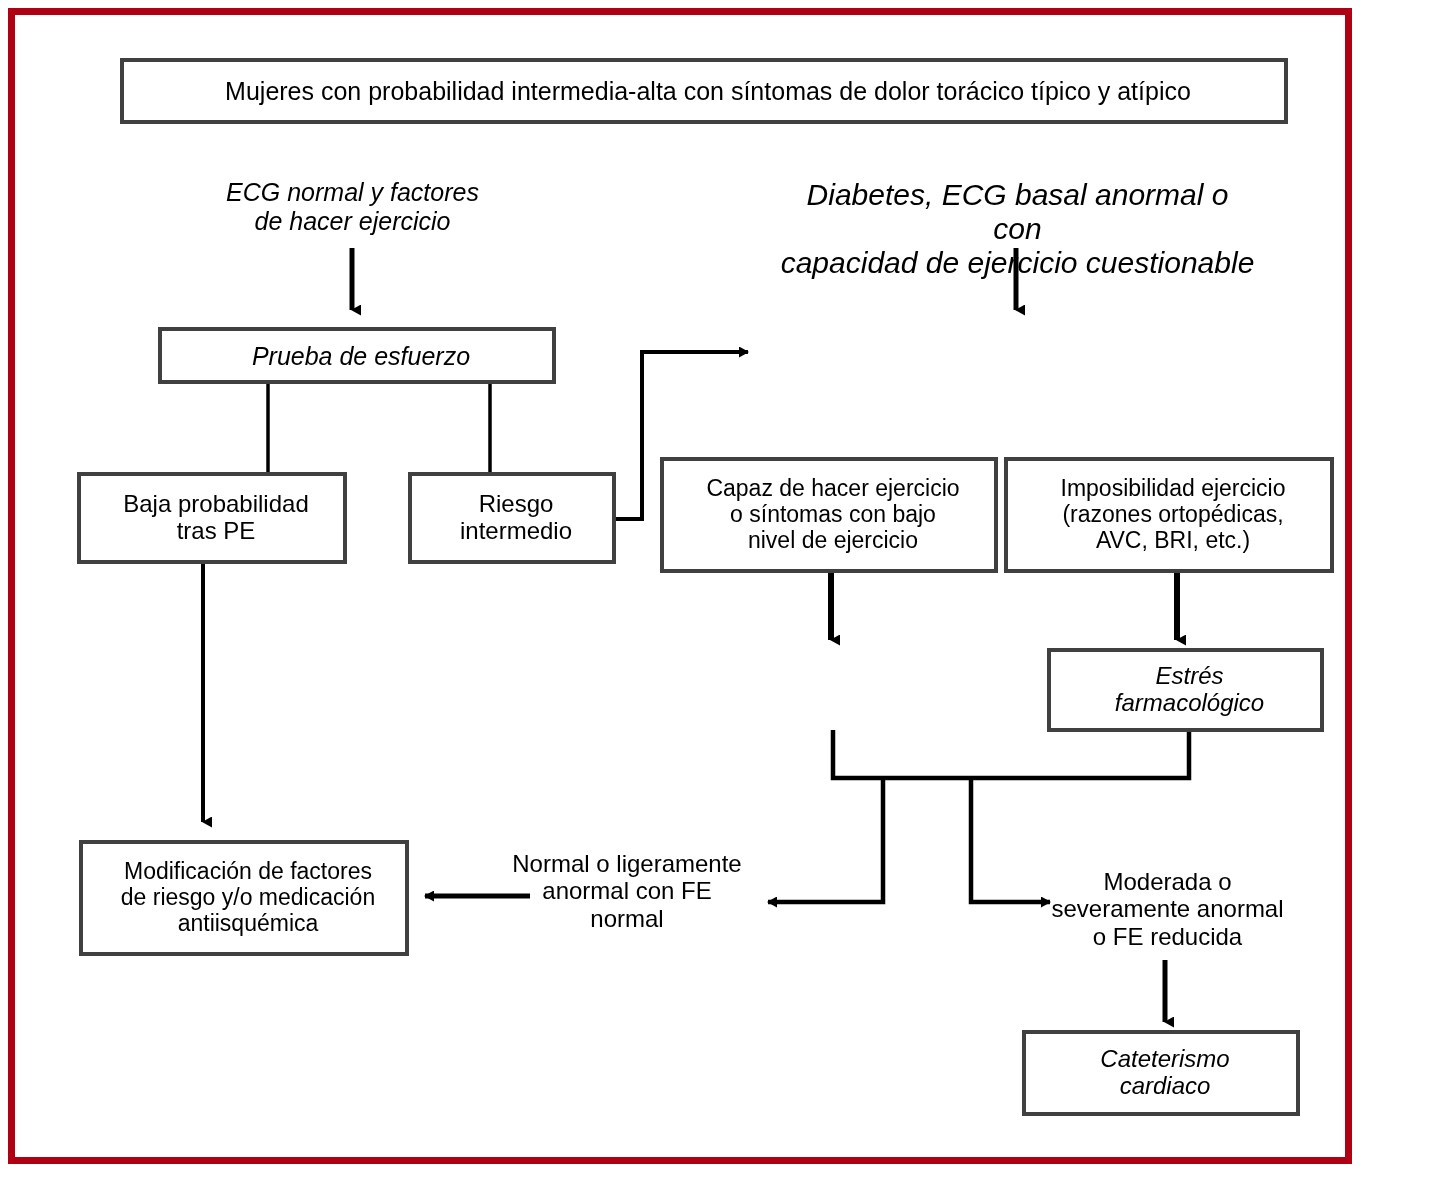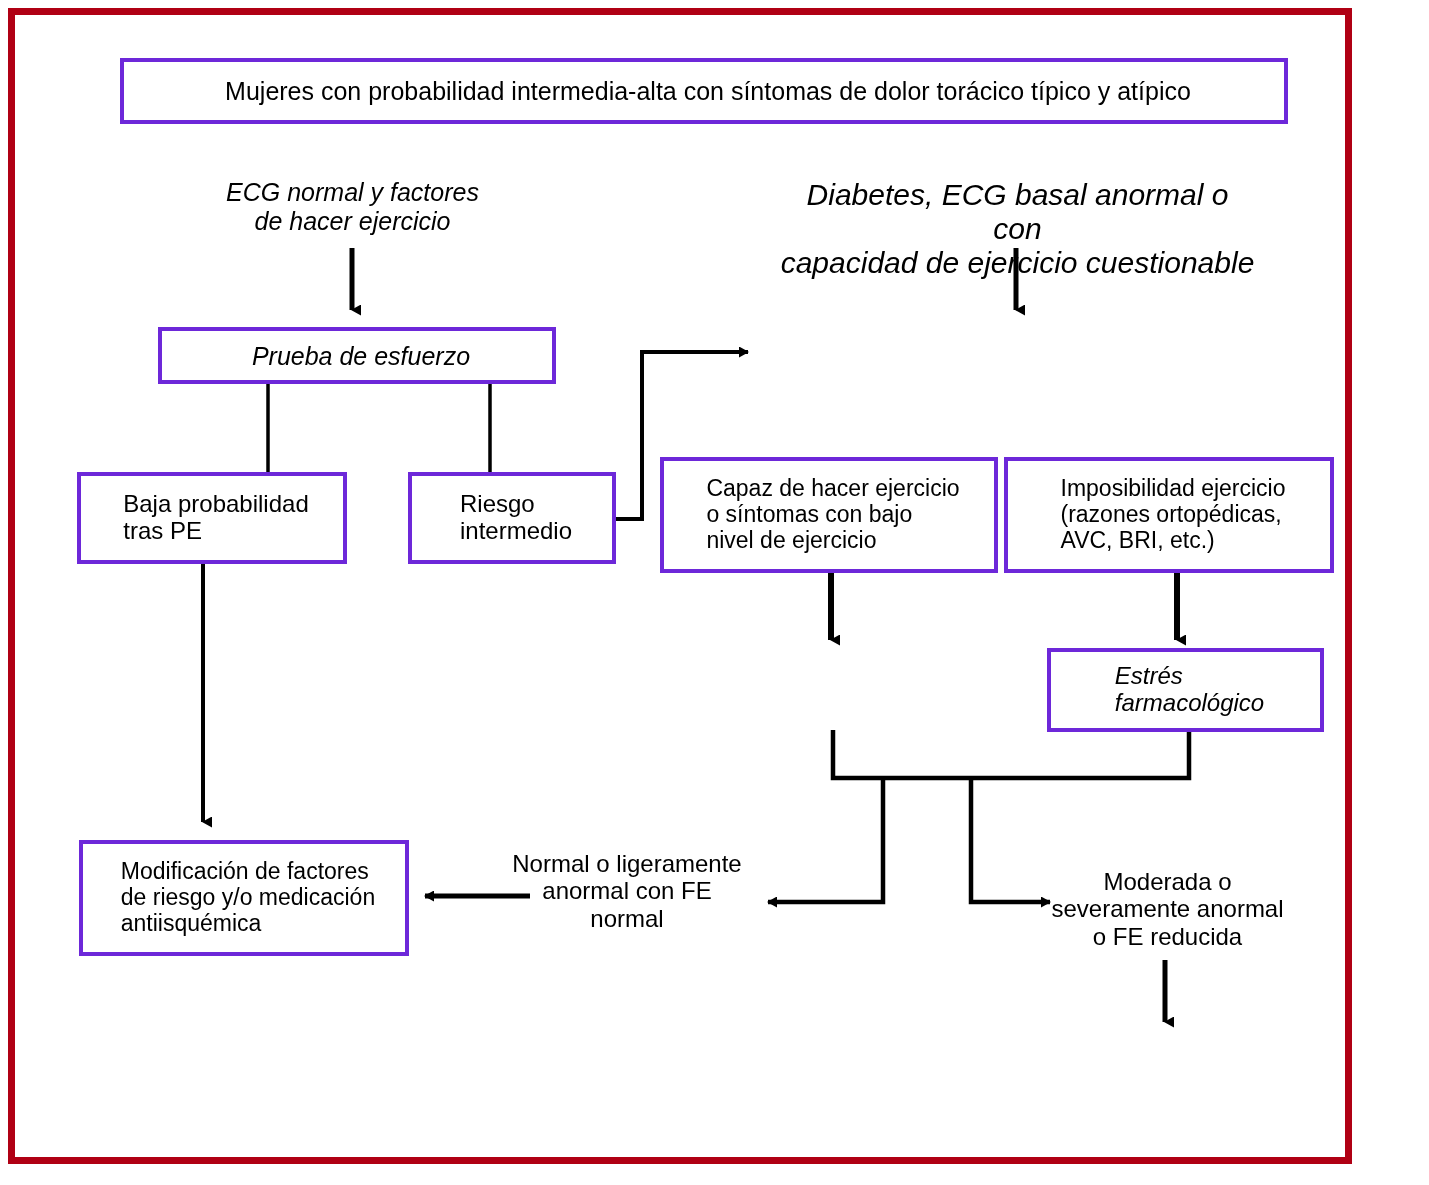--- a/index.html
+++ b/index.html
@@ -21,26 +21,26 @@
     left: 8px;
     top: 8px;
     width: 1344px;
     height: 1156px;
     border: 7px solid #b00014;
     box-sizing: border-box;
   }
   .node {
     position: absolute;
     box-sizing: border-box;
-    border: 4px solid #6d28d9;
+    border: 4px solid #404040;
     background: #ffffff;
     display: flex;
     align-items: center;
     justify-content: center;
-    text-align: left;
+    text-align: center;
     color: #000000;
     line-height: 1.12;
     white-space: pre-line;
     z-index: 3;
     padding-left: 8px;
   }
   .node.italic { font-style: italic; }
   .label {
     position: absolute;
     text-align: center;
@@ -163,14 +163,16 @@
 farmacológico</div>
 
   <div class="label upright" style="left:472px; top:850px; width:310px; font-size:24px;">Normal o ligeramente
 anormal con FE
 normal</div>
 
   <div class="label upright" style="left:1040px; top:868px; width:255px; font-size:24px;">Moderada o
 severamente anormal
 o FE reducida</div>
 
+  <div class="node italic" style="left:1022px; top:1030px; width:278px; height:86px; font-size:24px;">Cateterismo
+cardiaco</div>
 
 </div>
 
 </body></html>

